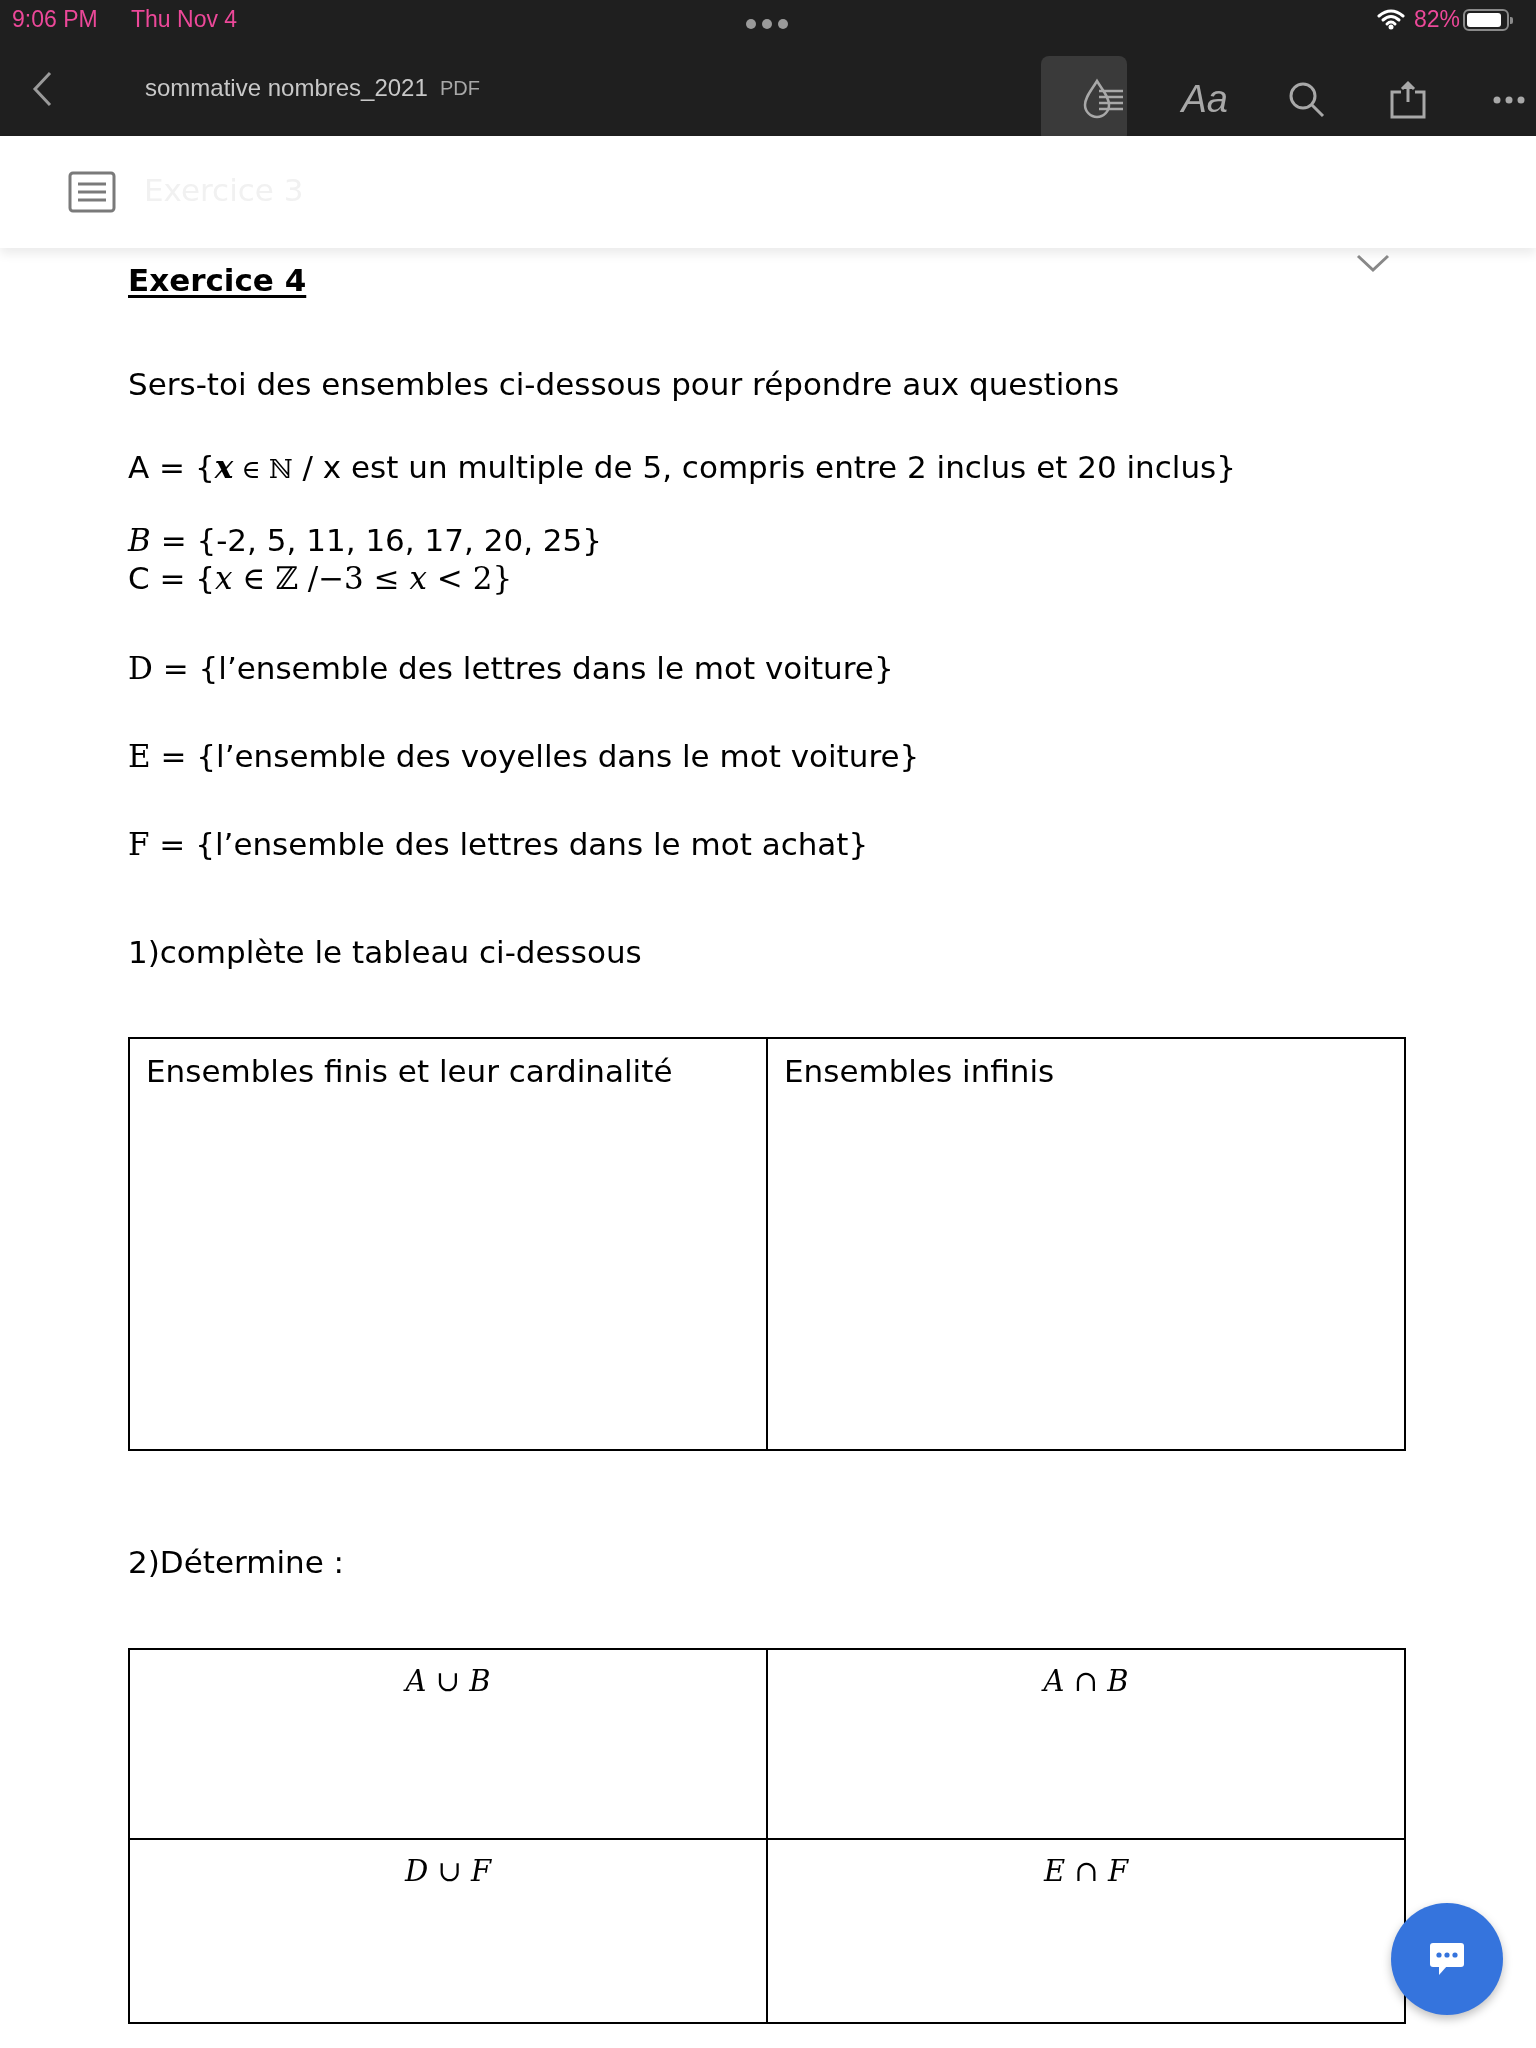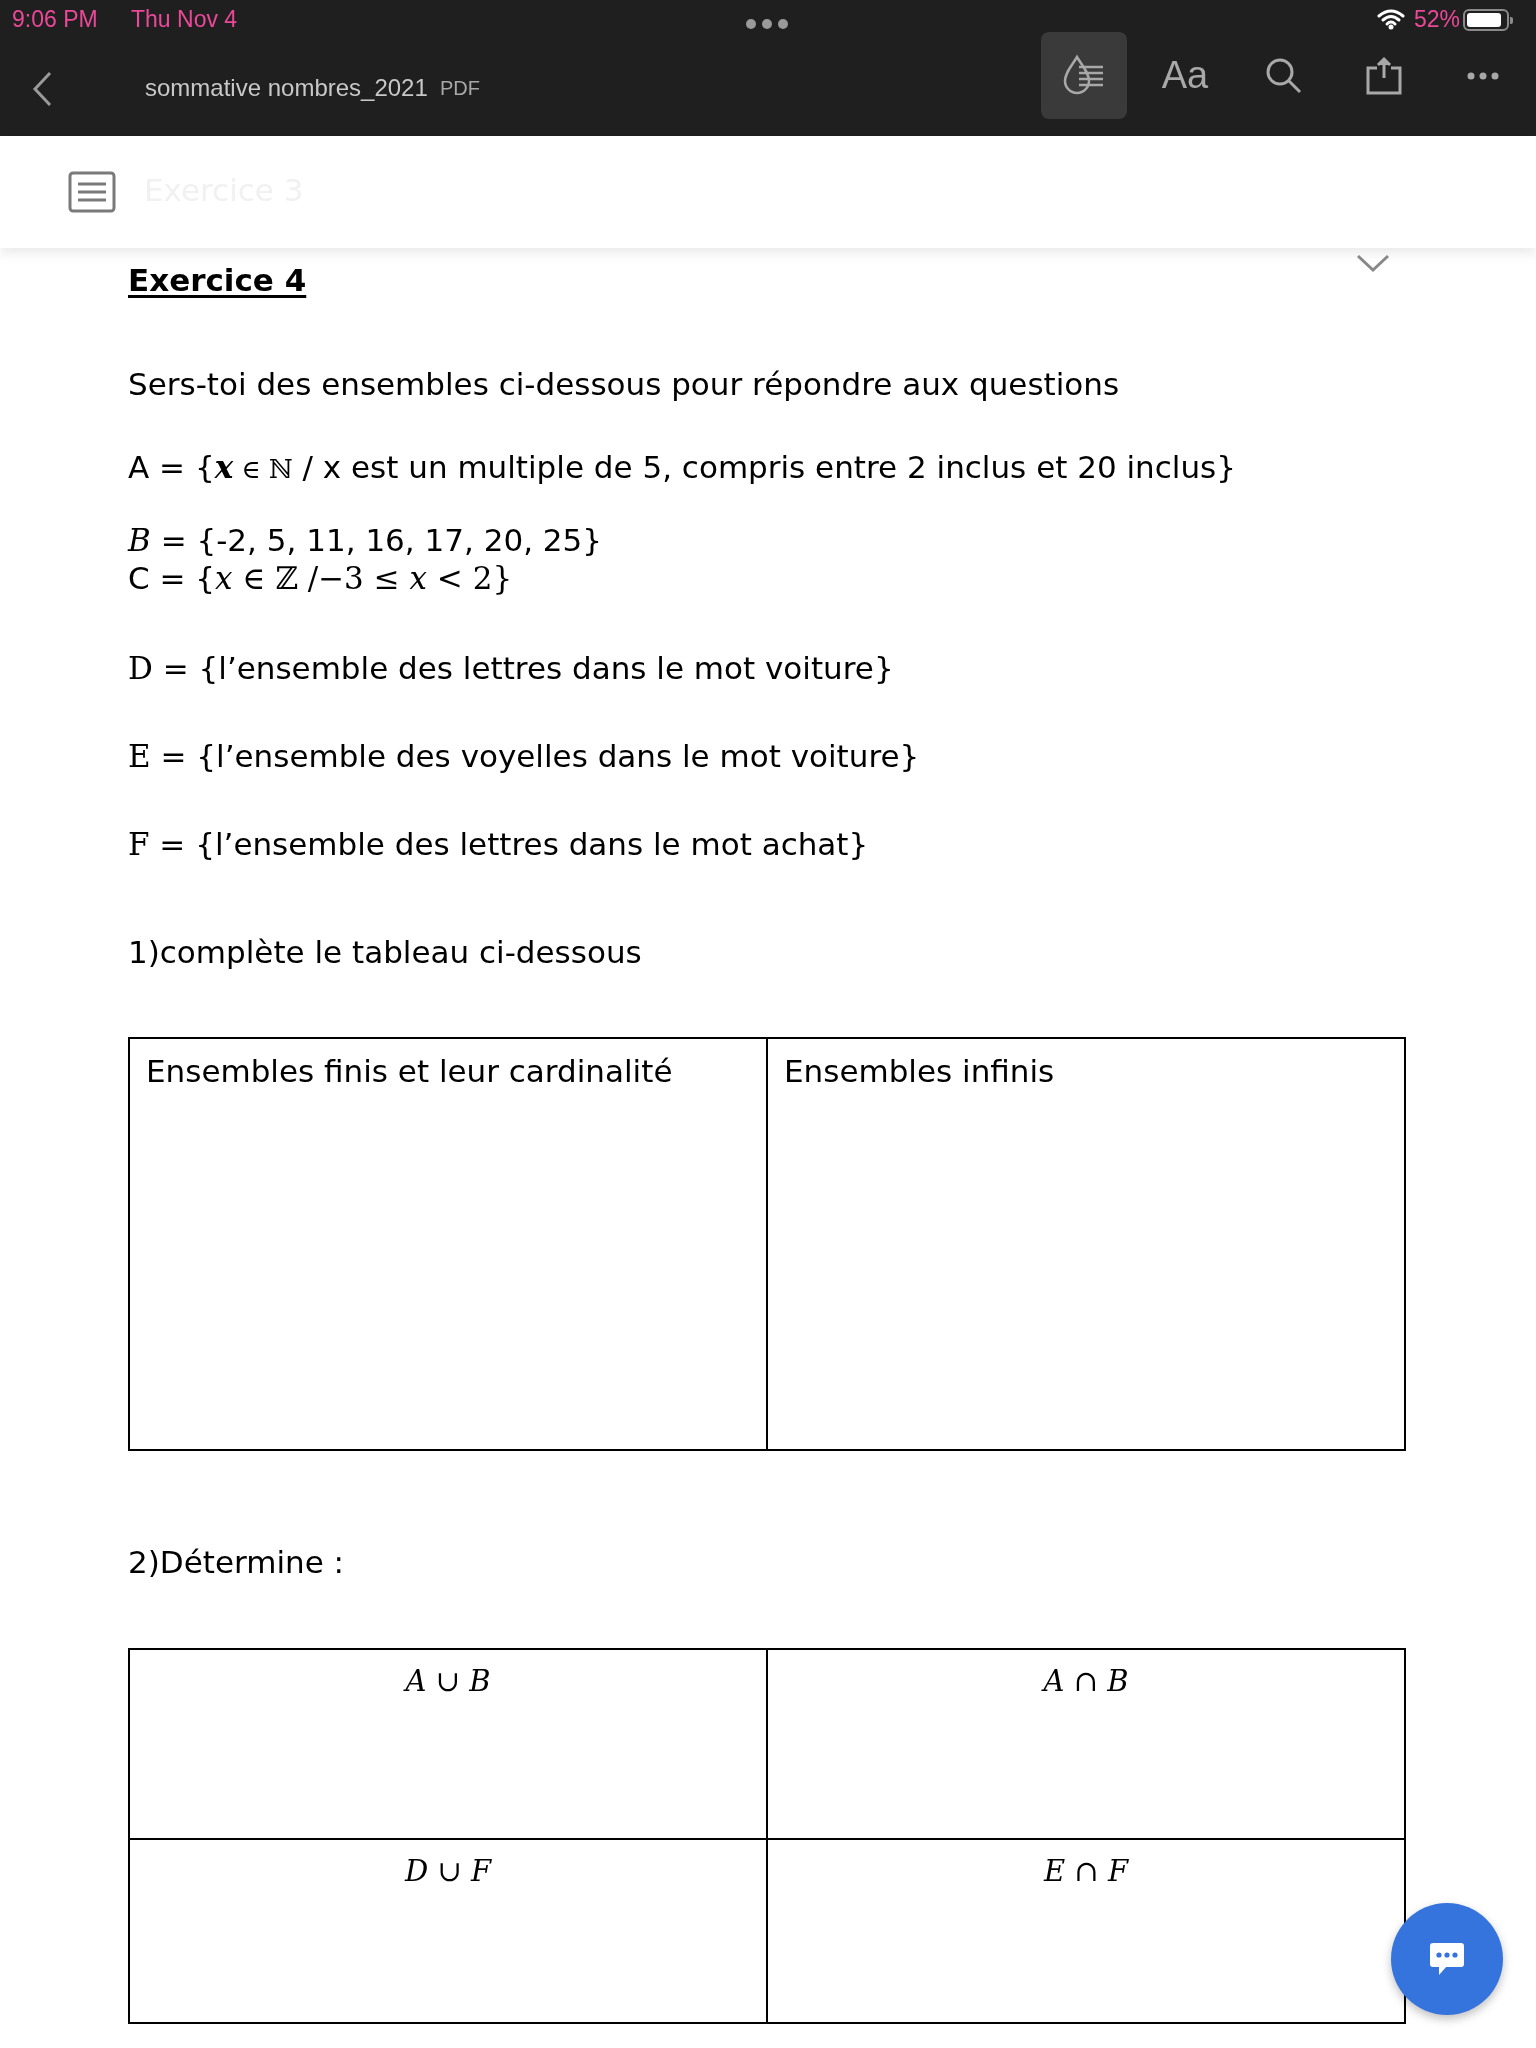--- a/index.html
+++ b/index.html
@@ -9,21 +9,21 @@
   
   #topbar { left:0; top:0; width:1536px; height:136px; background:#1f1f1f; }
   .status { color:#ec4899; font-family:"Liberation Sans", sans-serif; font-size:23px; top:6px; }
   .dots3 { top:19px; left:746px; display:flex; gap:6px; }
   .dots3 span { width:10px; height:10px; border-radius:50%; background:#9a9a9a; display:block; }
   .battery { top:9px; left:1463px; width:46px; height:22px; border:2px solid #8a8a8a; border-radius:6px; box-sizing:border-box; }
   .battery .fill { position:absolute; left:2px; top:2px; width:34px; height:14px; background:#fff; border-radius:3px; }
   .battery .nub { position:absolute; right:-6px; top:6px; width:3px; height:7px; background:#8a8a8a; border-radius:0 2px 2px 0; }
   .doc-title { color:#c8c8c8; font-family:"Liberation Sans", sans-serif; font-size:24px; top:74px; left:145px;text-align:center; }
   .doc-type { color:#a8a8a8; font-family:"Liberation Sans", sans-serif; font-size:20px; top:77px; left:440px; }
-  .tb-btn { top:32px; width:86px; height:87px; display:flex; align-items:center; justify-content:center; color:#a8a8a8; }
+  .tb-btn { top:56px; width:86px; height:87px; display:flex; align-items:center; justify-content:flex-end; color:#a8a8a8;font-style:italic; }
   .tb-btn.active { background:#3a3a3a; border-radius:8px; }
   .aa { font-family:"Liberation Sans", sans-serif; font-size:38px; color:#a8a8a8; }
   
   #subbar { left:0; top:136px; width:1536px; height:112px; background:#fff; box-shadow:0 6px 10px rgba(0,0,0,0.08); }
   .sub-title { left:144px; top:172px; font-family:"DejaVu Sans", sans-serif; font-size:31px; color:#f1f1f1; }
   
   .doc-text { font-size:31px; white-space:nowrap; left:128px; }
   .heading { left:128px; top:262px; font-size:31px; font-weight:bold; text-decoration:underline; text-underline-offset:4px; }
   .serif { font-family:"DejaVu Serif", serif; }
   .mathit { font-family:"DejaVu Serif", serif; font-style:italic; }
@@ -47,21 +47,21 @@
       <span></span>
     </div>
   <span class="abs" style="left:1377px; top:8px;">
     <svg width="28" height="22" viewBox="0 0 28 22">
         <path d="M2 8 Q14 -2 26 8" stroke="#fff" stroke-width="3" fill="none" stroke-linecap="round"></path>
         <path d="M6 12 Q14 5 22 12" stroke="#fff" stroke-width="3" fill="none" stroke-linecap="round"></path>
         <path d="M10 16 Q14 12 18 16" stroke="#fff" stroke-width="3" fill="none" stroke-linecap="round"></path>
         <circle cx="14" cy="19" r="2.5" fill="#fff"></circle>
       </svg>
   </span>
-  <span class="abs status" style="left:1414px;">52%</span>
+  <span class="abs status" style="left:1414px;">82%</span>
   <div class="abs battery">
       <div class="fill"></div>
       <div class="nub"></div>
     </div>
 
   <span class="abs" style="left:30px; top:70px;">
     <svg width="24" height="38" viewBox="0 0 24 38">
         <path d="M20 3 L5 19 L20 35" stroke="#9a9a9a" stroke-width="3" fill="none"></path>
       </svg>
   </span>

